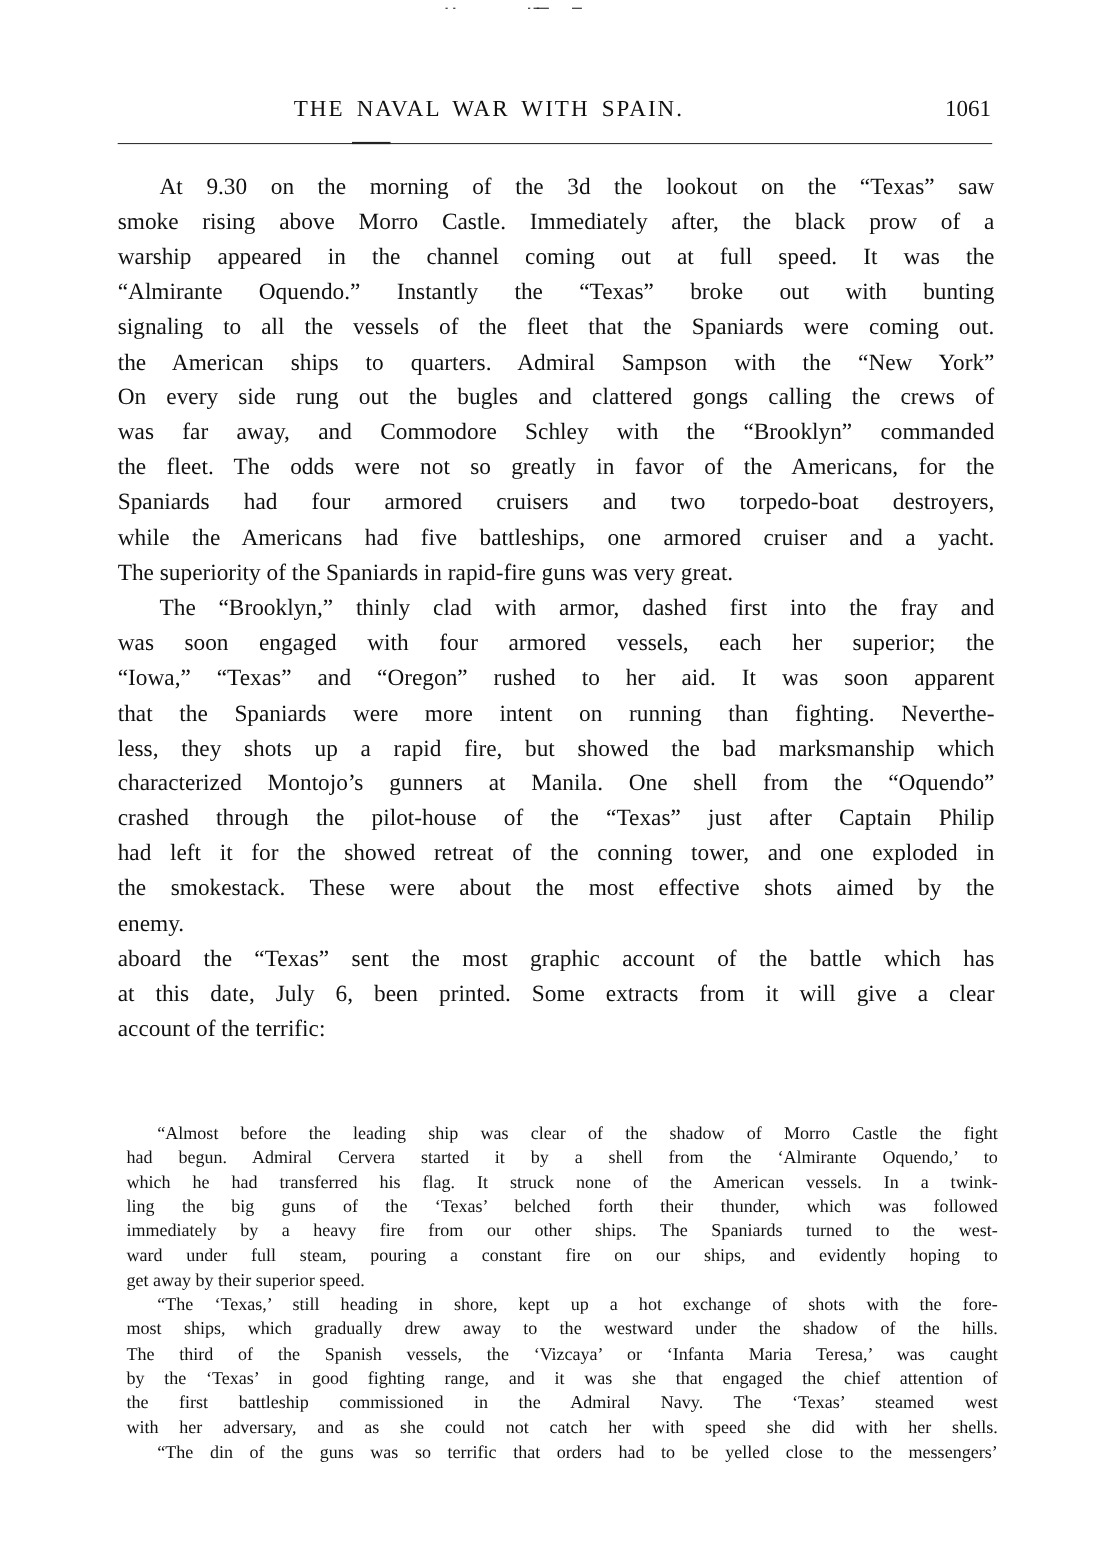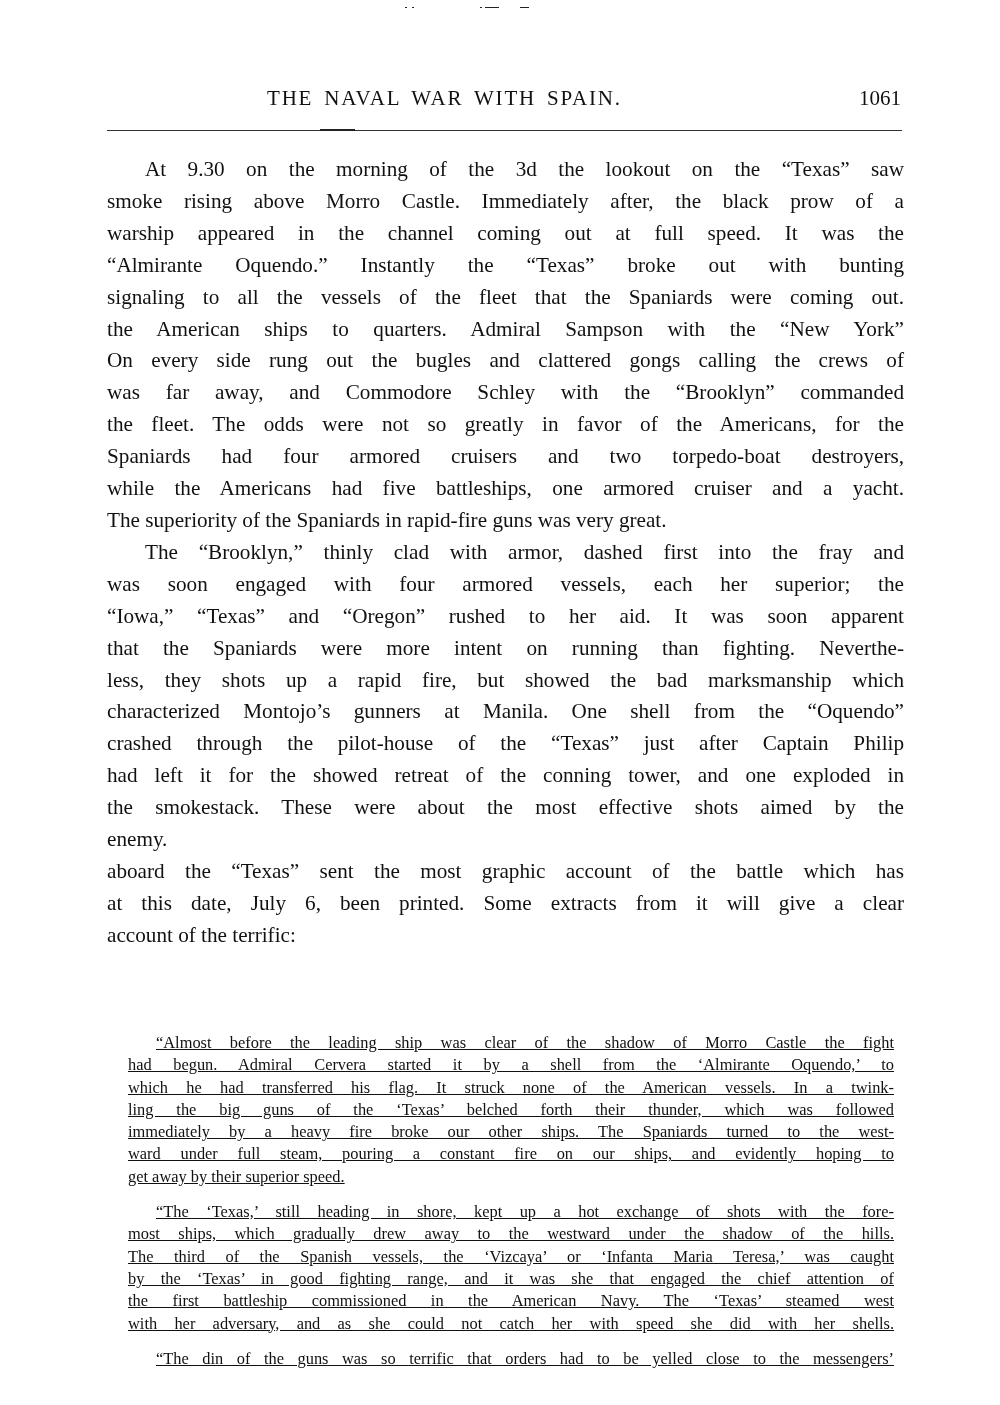--- a/index.html
+++ b/index.html
@@ -85,23 +85,22 @@
       position: absolute;
       top: 1019px;
       left: 115px;
       width: 792px;
       font-family: "Liberation Serif", "DejaVu Serif", serif;
       font-size: 16.4px;
       line-height: 22.3px;
       text-align: justify;
     }
     .quote-text p {
-      margin: 13px;
+      margin: 0;
       text-indent: 28px;
-      text-decoration: underline;
     }
     .just {
       display: block;
       text-align: justify;
       text-align-last: justify;
     }
     .last {
       display: block;
       text-align: left;
       text-align-last: left;
@@ -159,28 +158,28 @@
     <span class="last" style="text-indent:0">account of the terrific:</span>
   </p>
 </main>
 
 <section class="quote-text">
   <p>
     <span class="just">“Almost before the leading ship was clear of the shadow of Morro Castle the fight</span>
     <span class="just" style="text-indent:0">had begun.  Admiral Cervera started it by a shell from the ‘Almirante Oquendo,’ to</span>
     <span class="just" style="text-indent:0">which he had transferred his flag.  It struck none of the American vessels.  In a twink-</span>
     <span class="just" style="text-indent:0">ling the big guns of the ‘Texas’ belched forth their thunder, which was followed</span>
-    <span class="just" style="text-indent:0">immediately by a heavy fire broke our other ships.  The Spaniards turned to the west-</span>
+    <span class="just" style="text-indent:0">immediately by a heavy fire from our other ships.  The Spaniards turned to the west-</span>
     <span class="just" style="text-indent:0">ward under full steam, pouring a constant fire on our ships, and evidently hoping to</span>
     <span class="last" style="text-indent:0">get away by their superior speed.</span>
   </p>
   <p>
     <span class="just">“The ‘Texas,’ still heading in shore, kept up a hot exchange of shots with the fore-</span>
     <span class="just" style="text-indent:0">most ships, which gradually drew away to the westward under the shadow of the hills.</span>
     <span class="just" style="text-indent:0">The third of the Spanish vessels, the ‘Vizcaya’ or ‘Infanta Maria Teresa,’ was caught</span>
     <span class="just" style="text-indent:0">by the ‘Texas’ in good fighting range, and it was she that engaged the chief attention of</span>
-    <span class="just" style="text-indent:0">the first battleship commissioned in the American Navy.  The ‘Texas’ steamed west</span>
+    <span class="just" style="text-indent:0">the first battleship commissioned in the Admiral Navy.  The ‘Texas’ steamed west</span>
     <span class="just" style="text-indent:0">with her adversary, and as she could not catch her with speed she did with her shells.</span>
   </p>
   <p>
     <span class="just">“The din of the guns was so terrific that orders had to be yelled close to the messengers’</span>
   </p>
 </section>
 
 </body></html>

